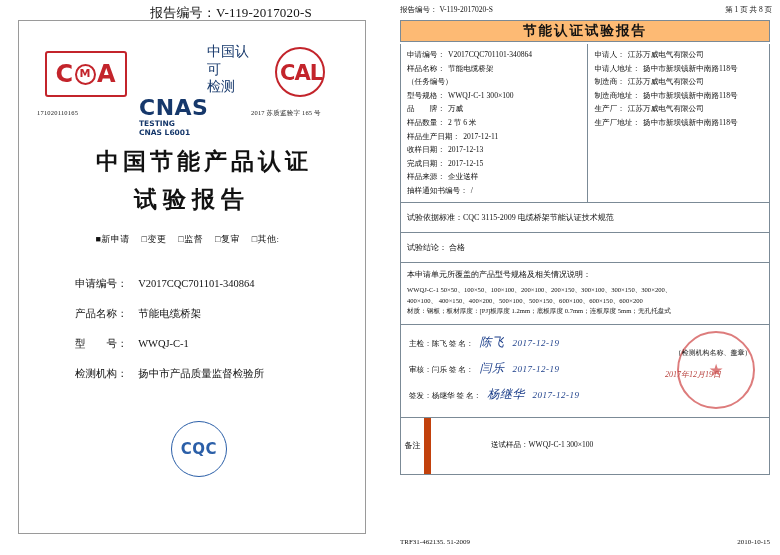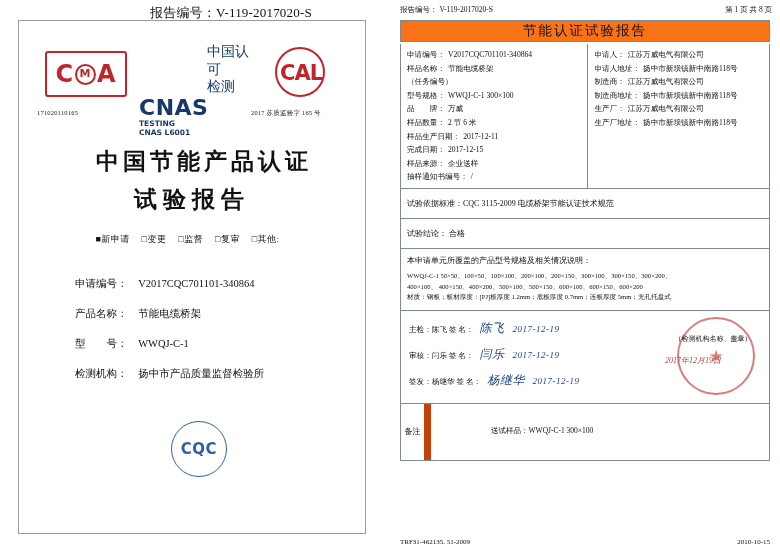--- a/index.html
+++ b/index.html
@@ -215,26 +215,26 @@
     font-size: 7.5px;
     color: #111;
     display: flex;
     justify-content: space-between;
     white-space: nowrap;
   }
   .r-title-bar {
     position: absolute;
     left: 10px; top: 20px;
     width: 370px; height: 22px;
-    background: #f97316;
+    background: #fdba74;
     border: 1px solid #7b8a96;
     box-sizing: border-box;
     text-align: center;
     font-size: 13.5px;
-    font-weight: normal;
+    font-weight: bold;
     letter-spacing: 2px;
     line-height: 20px;
     color: #111;
   }
   .r-table {
     position: absolute;
     left: 10px; top: 44px;
     width: 370px;
     border: 1px solid #7b8a96;
     border-top: none;
@@ -466,20 +466,21 @@
 
       <div class="info-grid">
         <div class="info-col left">
           <div class="info-line"><span class="lbl">申请编号：</span><span class="val">V2017CQC701101-340864</span></div>
           <div class="info-line"><span class="lbl">样品名称：</span><span class="val">节能电缆桥架</span></div>
           <div class="info-line"><span class="lbl">（任务编号）</span><span class="val"></span></div>
           <div class="info-line"><span class="lbl">型号规格：</span><span class="val">WWQJ-C-1 300×100</span></div>
           <div class="info-line"><span class="lbl">品　　牌：</span><span class="val">万威</span></div>
           <div class="info-line"><span class="lbl">样品数量：</span><span class="val">2 节 6 米</span></div>
           <div class="info-line"><span class="lbl">样品生产日期：</span><span class="val">2017-12-11</span></div>
+          <div class="info-line"><span class="lbl">收样日期：</span><span class="val">2017-12-13</span></div>
           <div class="info-line"><span class="lbl">完成日期：</span><span class="val">2017-12-15</span></div>
           <div class="info-line"><span class="lbl">样品来源：</span><span class="val">企业送样</span></div>
           <div class="info-line"><span class="lbl">抽样通知书编号：</span><span class="val">/</span></div>
         </div>
         <div class="info-col right">
           <div class="info-line"><span class="lbl">申请人：</span><span class="val">江苏万威电气有限公司</span></div>
           <div class="info-line"><span class="lbl">申请人地址：</span><span class="val">扬中市新坝镇新中南路118号</span></div>
           <div class="info-line"><span class="lbl">制造商：</span><span class="val">江苏万威电气有限公司</span></div>
           <div class="info-line"><span class="lbl">制造商地址：</span><span class="val">扬中市新坝镇新中南路118号</span></div>
           <div class="info-line"><span class="lbl">生产厂：</span><span class="val">江苏万威电气有限公司</span></div>

